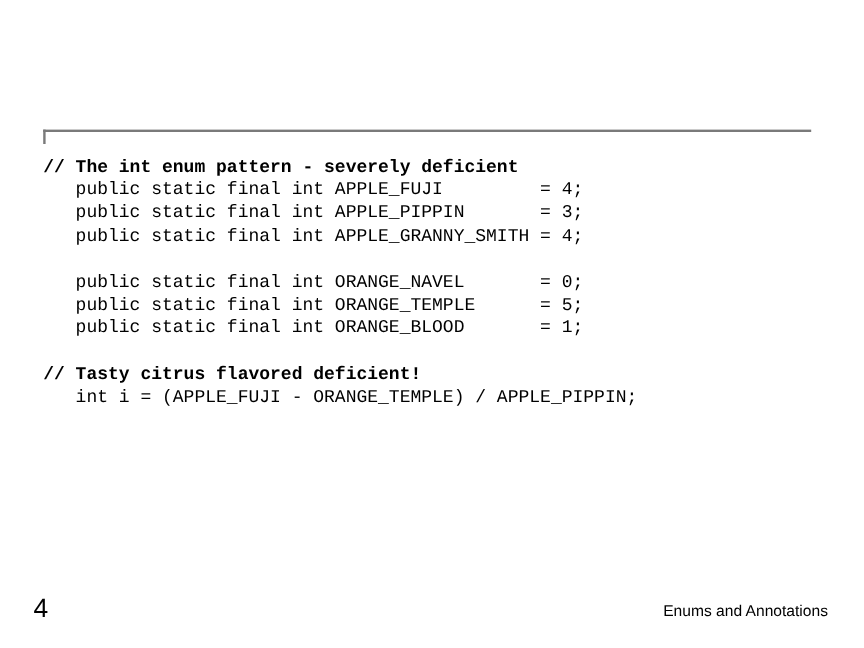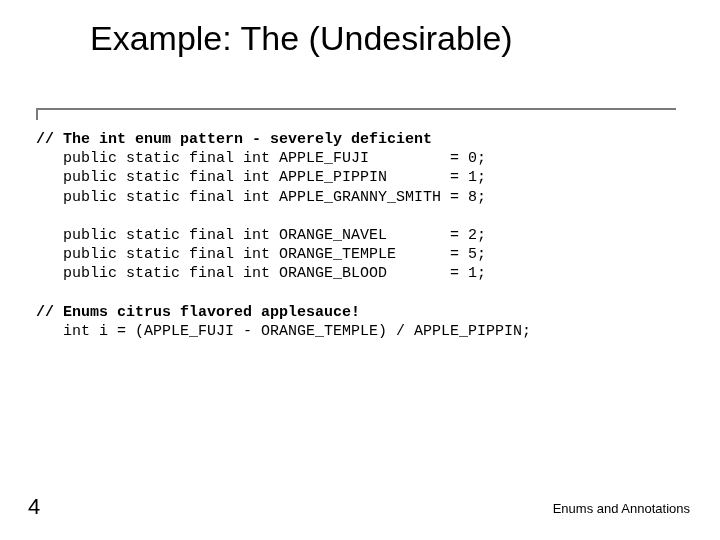--- a/index.html
+++ b/index.html
@@ -74,33 +74,32 @@
     color: #000;
     margin-left: 14px;
   }
 </style>
 </head>
 <body>
 
 <div class="slide">
 
   <div class="title-block">
-    <div class="title-text">Example: The (Undesirable)</div>
   </div>
   <div class="title-underline"></div>
   <div class="title-tick"></div>
 
   <div class="code-block"><span class="bold">// The int enum pattern - severely deficient</span>
-<span>   public static final int APPLE_FUJI         = 0;</span>
-<span>   public static final int APPLE_PIPPIN       = 1;</span>
-<span>   public static final int APPLE_GRANNY_SMITH = 8;</span>
+<span>   public static final int APPLE_FUJI         = 4;</span>
+<span>   public static final int APPLE_PIPPIN       = 3;</span>
+<span>   public static final int APPLE_GRANNY_SMITH = 4;</span>
 <span></span>
-<span>   public static final int ORANGE_NAVEL       = 2;</span>
+<span>   public static final int ORANGE_NAVEL       = 0;</span>
 <span>   public static final int ORANGE_TEMPLE      = 5;</span>
 <span>   public static final int ORANGE_BLOOD       = 1;</span>
 <span></span>
-<span class="bold">// Enums citrus flavored applesauce!</span>
+<span class="bold">// Tasty citrus flavored deficient!</span>
 <span>   int i = (APPLE_FUJI - ORANGE_TEMPLE) / APPLE_PIPPIN;</span></div>
 
   <div class="page-number">4</div>
   <div class="footer-text">Enums and Annotations</div>
 
 </div>
 
 </body></html>

